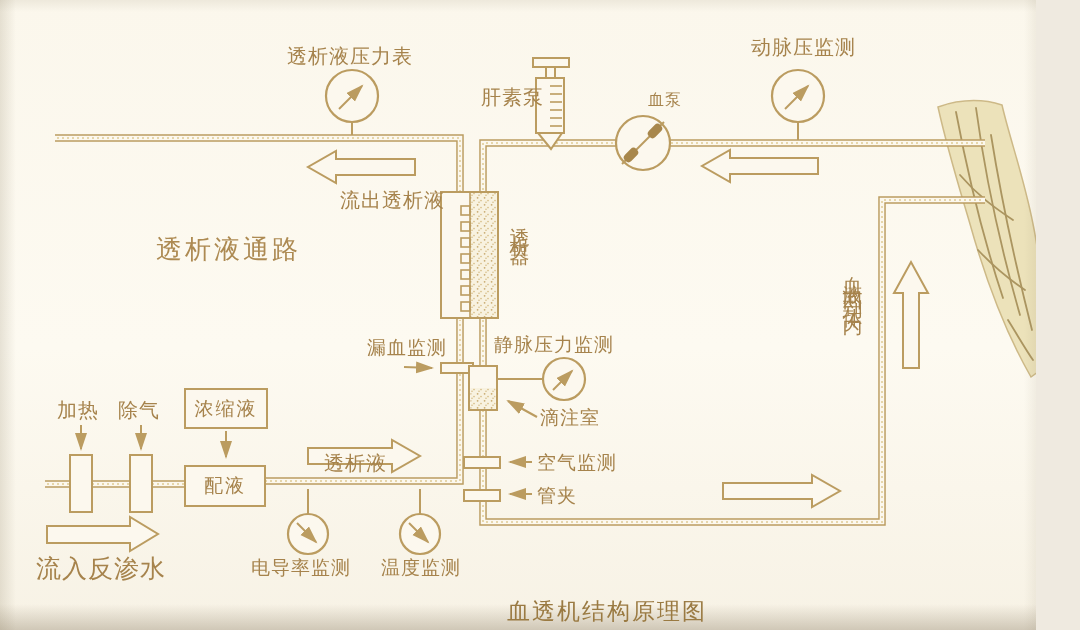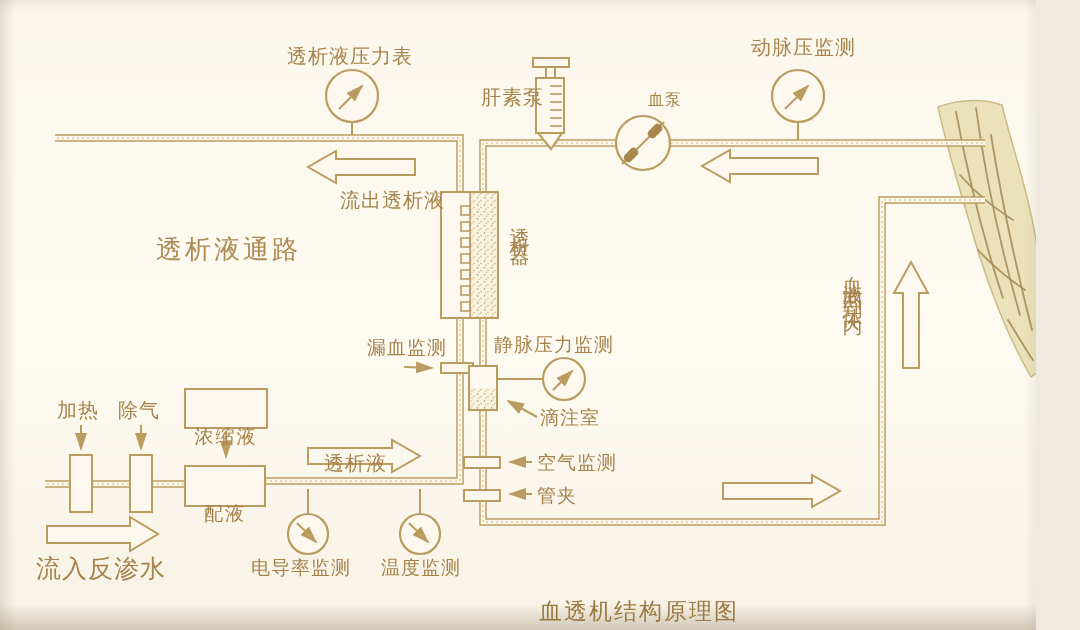--- a/index.html
+++ b/index.html
@@ -5,22 +5,22 @@
 <style>
   html,body{margin:0;padding:0;background:#efeae0;}
   .page{position:relative;width:1036px;height:630px;overflow:hidden;
         background:linear-gradient(180deg,#fbf7ec 0%,#fdfaf1 55%,#f7f2e5 100%);
         font-family:"Liberation Serif","DejaVu Serif",serif;}
   .page svg{position:absolute;left:0;top:0;z-index:1;}
   .lbl{position:absolute;z-index:3;color:#a6834c;font-size:19px;letter-spacing:1px;
        white-space:nowrap;line-height:1.15;}
   .lbl.big{font-size:26px;letter-spacing:3px;color:#ad8a52;}
   .lbl.vert{writing-mode:vertical-rl;letter-spacing:8px;}
-  .lbl.boxed{text-align:center;letter-spacing:2px;margin-top:28px;}
-  .ttl{position:absolute;z-index:3;color:#9a7a42;font-size:23px;letter-spacing:2px;white-space:nowrap;margin-left:32px;}
+  .lbl.boxed{text-align:center;letter-spacing:2px;}
+  .ttl{position:absolute;z-index:3;color:#9a7a42;font-size:23px;letter-spacing:2px;white-space:nowrap;}
   
   .po{fill:none;stroke:#bb9c60;stroke-width:7.5;stroke-linejoin:miter;}
   .pi{fill:none;stroke:#fcf8ee;stroke-width:4.6;}
   .pc{fill:none;stroke:#e6d6aa;stroke-width:2;stroke-dasharray:2 3;}
   .ln{fill:none;stroke:#bb9c60;stroke-width:2;}
   .box{fill:#fcf8ee;stroke:#bb9c60;stroke-width:2;}
   .thin{fill:none;stroke:#bb9c60;stroke-width:1.6;}
   .blk{fill:#fcf8ee;stroke:#bb9c60;stroke-width:2;stroke-linejoin:miter;}
   .vein{fill:none;stroke:#ab9560;stroke-width:1.8;stroke-linecap:round;}
   

